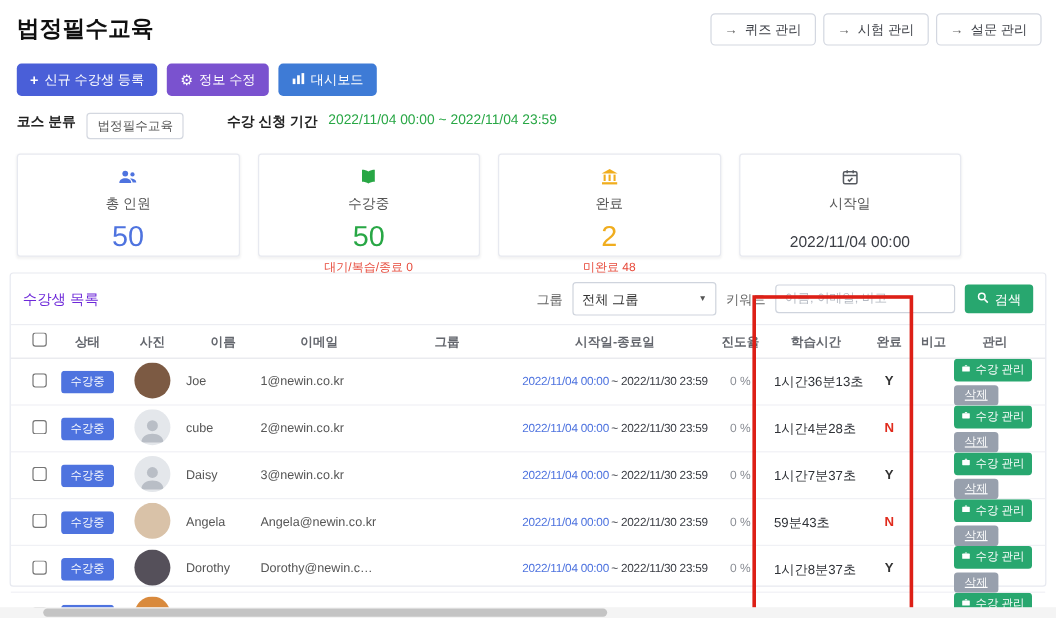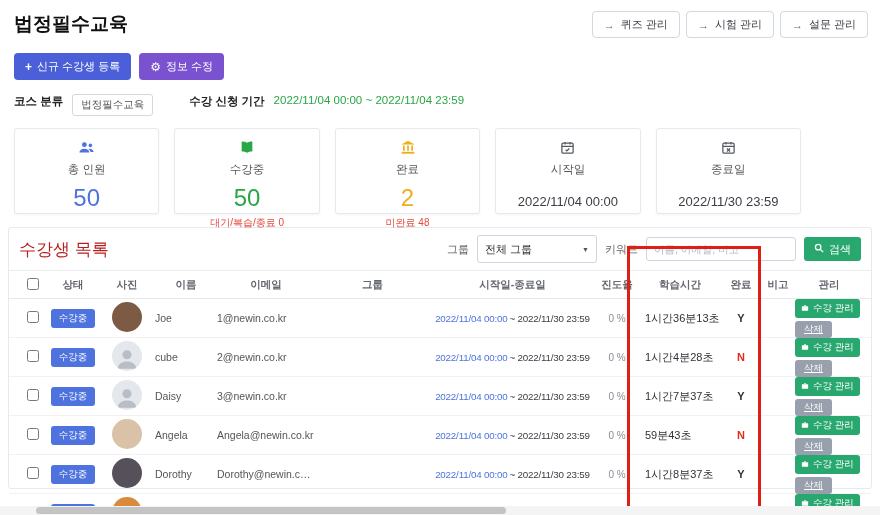--- a/index.html
+++ b/index.html
@@ -35,21 +35,21 @@
   .stat-top { display:flex; justify-content:center; align-items:center; gap:7px; font-size:11.5px; color:#555;flex-direction:column; }
   .stat-top svg { display:block; }
   .stat-value { font-size:24px; margin-top:7px; }
   .v-blue { color:#4e73df; } .v-green { color:#28a745; } .v-yellow { color:#f0ad1e; }
   .v-date { font-size:13px; color:#3b3e45; margin-top:17px; }
   .stat-sub { font-size:10px; color:#e74a3b; margin-top:4px; min-height:12px; }
 
   
   .panel { margin:13px 8px 0; border:1px solid #e7e9f0; background:#fff; border-radius:3px; height:262px; }
   .panel-head { display:flex; justify-content:space-between; align-items:center; padding:7px 10px; border-bottom:1px solid #ecedf2; }
-  .panel-title { font-size:17px; color:#b91c1c; }
+  .panel-title { font-size:12px; color:#6d28d9; }
   .controls { display:flex; align-items:center; gap:8px; font-size:11px; color:#666; }
   .select { width:120px; height:24px; border:1px solid #cfd4dd; border-radius:3px; display:flex; align-items:center; justify-content:space-between; padding:13px 7px; font-size:11px; color:#333; background:#fff; cursor:pointer; }
   .caret { font-size:7px; color:#555; }
   .kw-input { width:150px; height:24px; border:1px solid #cfd4dd; border-radius:3px; padding:0 7px; font-size:10.5px; font-family:"Liberation Sans",sans-serif; }
   .kw-input::placeholder { color:#b4b9c2; }
   .btn-search { background:#28a76f; color:#fff; border:none; border-radius:3px; height:24px; padding:0 10px; font-size:11px; display:inline-flex; align-items:center; gap:5px; cursor:pointer; }
 
   
   .trow { display:grid; grid-template-columns:28px 52px 56px 62px 98px 115px 165px 44px 82px 40px 34px 68px; align-items:center; padding-left:10px; }
   .thead { height:28px; border-bottom:1px solid #e5e7ec; }
@@ -102,20 +102,30 @@
 
 <div class="toolbar">
   <button class="btn-new">
     <span class="plus">+</span>
     <span>신규 수강생 등록</span>
   </button>
   <button class="btn-edit">
     <span class="gear">⚙</span>
     <span>정보 수정</span>
   </button>
+  <button class="btn-dash">
+    <span>
+      <svg width="11" height="11" viewBox="0 0 12 12" fill="#fff">
+          <rect x="1" y="6" width="2.5" height="5"></rect>
+          <rect x="5" y="3" width="2.5" height="8"></rect>
+          <rect x="9" y="1" width="2.5" height="10"></rect>
+        </svg>
+    </span>
+    <span>대시보드</span>
+  </button>
 </div>
 
 <div class="course-row">
   <span class="ci-label">코스 분류</span>
   <span class="badge-outline">법정필수교육</span>
   <span class="ci-gap"></span>
   <span class="ci-label">수강 신청 기간</span>
   <span class="ci-period">2022/11/04 00:00 ~ 2022/11/04 23:59</span>
 </div>
 
@@ -174,34 +184,20 @@
             <path d="M8 3v4M16 3v4M3 10h18"></path>
             <path d="M9 15.5l2 2 4-4"></path>
           </svg>
       </span>
       <span class="stat-label">시작일</span>
     </div>
     <div class="stat-value v-date">2022/11/04 00:00</div>
     <div class="stat-sub"></div>
   </div>
 
-  <div class="stat-card">
-    <div class="stat-top">
-      <span>
-        <svg width="15" height="15" viewBox="0 0 24 24" fill="none" stroke="#55595f" stroke-width="2">
-            <rect x="3" y="5" width="18" height="16" rx="2"></rect>
-            <path d="M8 3v4M16 3v4M3 10h18"></path>
-            <path d="M9.5 13.5l5 5M14.5 13.5l-5 5"></path>
-          </svg>
-      </span>
-      <span class="stat-label">종료일</span>
-    </div>
-    <div class="stat-value v-date">2022/11/30 23:59</div>
-    <div class="stat-sub"></div>
-  </div>
 </div>
 
 <div class="panel">
   <div class="panel-head">
     <span class="panel-title">수강생 목록</span>
     <div class="controls">
       <span>그룹</span>
       <div class="select">
         <span>전체 그룹</span>
         <span class="caret">▼</span>

